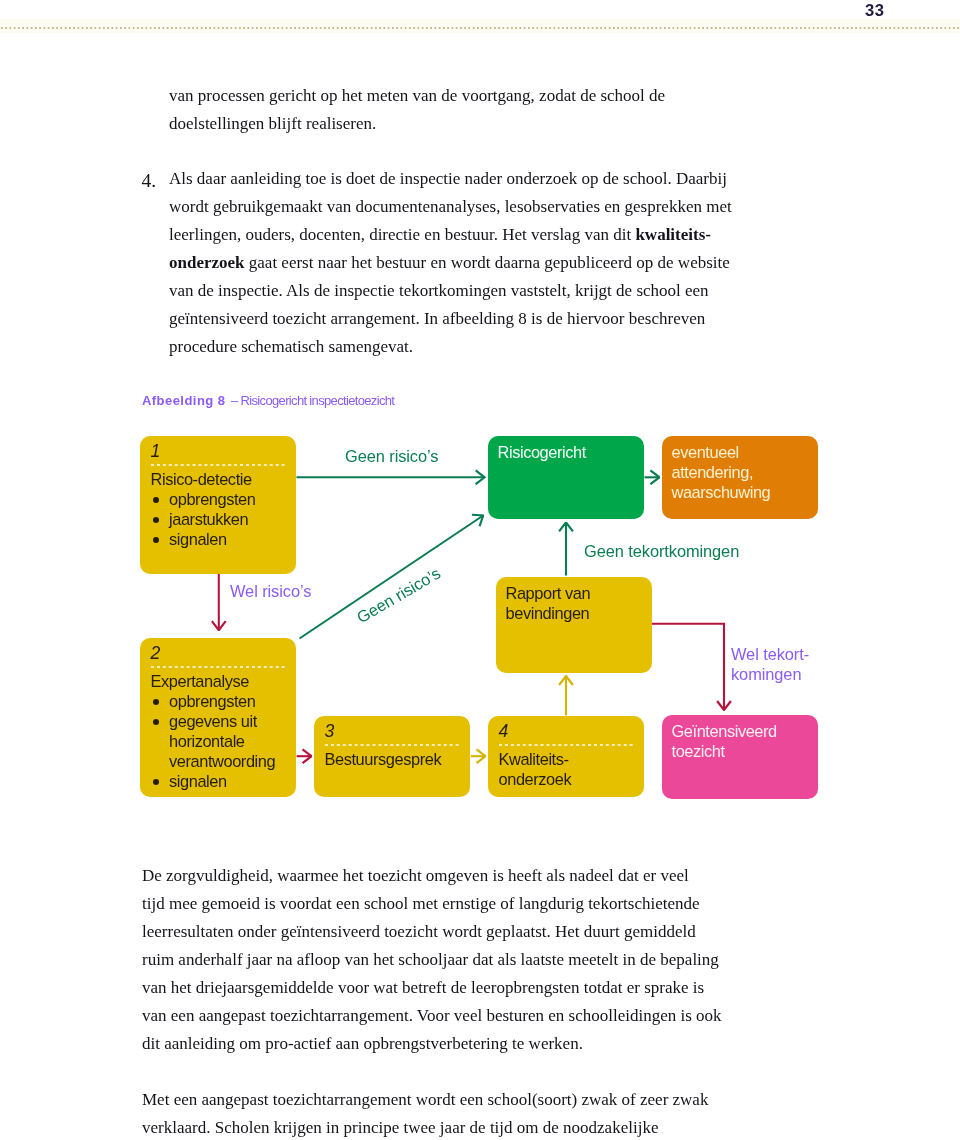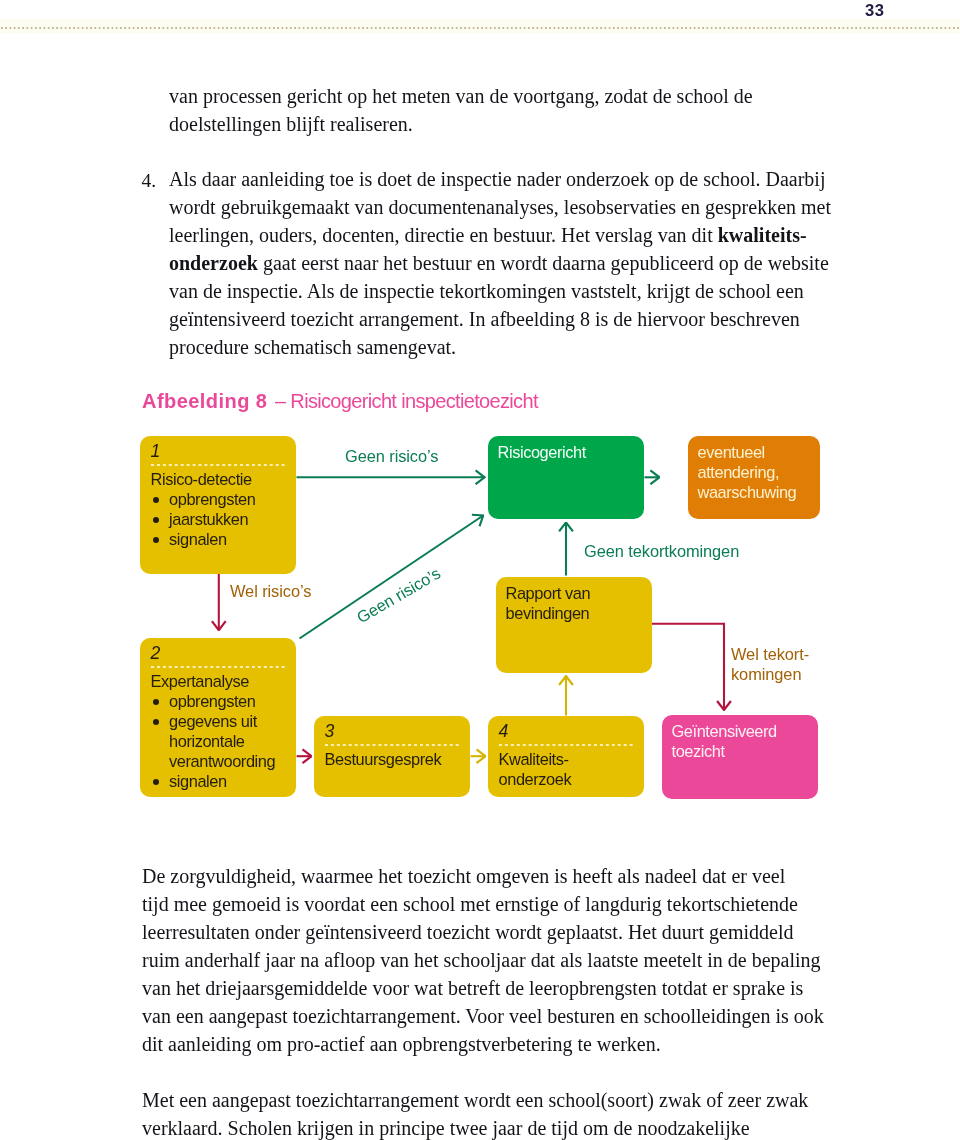--- a/index.html
+++ b/index.html
@@ -24,40 +24,40 @@
   }
   #header-rule::after {
     content:""; position:absolute; left:1px; top:8.4px; right:0; height:2px;
     background-image:linear-gradient(90deg, #c1b98f 0 1.7px, rgba(255,255,255,0) 1.7px 4.25px);
     background-size:4.25px 1.6px; background-repeat:repeat-x;
   }
 
   
   .bodytext {
     position:absolute; font-family:"Liberation Serif", serif;
-    font-size:20px; line-height:28px; color:#15131a;
+    font-size:17px; line-height:28px; color:#15131a;
     white-space:nowrap;
   }
   .bodytext .ln { display:block; white-space:pre; }
   #para-top { left:169px; top:81.5px; }
   #list-item-4 { left:169px; top:164.5px; }
   #list-marker-4 {
     position:absolute; left:141.5px; top:166.5px;
     font-family:"Liberation Serif", serif; font-size:19.5px;
     line-height:28px; color:#15131a;
   }
   #para-bottom-1 { left:142px; top:861.5px; }
   #para-bottom-2 { left:142px; top:1085.5px; }
   .bodytext b { font-weight:bold; }
 
   
   #figure-caption {
     position:absolute; left:142px; top:391px;
-    font-family:"Liberation Sans", sans-serif; font-size:20px;
-    color:#ec4899; white-space:nowrap; line-height:20px;
+    font-family:"Liberation Sans", sans-serif; font-size:13px;
+    color:#8b5cf6; white-space:nowrap; line-height:20px;
   }
   #figure-caption .b { font-weight:bold; letter-spacing:0.45px; }
   #figure-caption .r { font-weight:normal; letter-spacing:-0.66px; margin-left:2px; }
 
   
   #diagram { position:absolute; left:0; top:0; width:960px; height:1140px; }
   #diagram-svg { position:absolute; left:0; top:0; }
   .box {
     position:absolute; border-radius:10px; box-sizing:border-box;
     font-family:"Liberation Sans", sans-serif; font-size:16.4px;
@@ -80,21 +80,21 @@
   .greenbox  { background:#00A64A; color:#f4fff8; }
   .orangebox { background:#E07D05; color:#fdf2cf; }
   .redbox    { background:#ec4899; color:#fff0f2; }
 
   .edgelabel {
     position:absolute; font-family:"Liberation Sans", sans-serif;
     font-size:16.4px; line-height:20.4px; white-space:nowrap;
     letter-spacing:-0.08px;
   }
   .lbl-green { color:#0a7d52; }
-  .lbl-red   { color:#a16207; }
+  .lbl-red   { color:#8b5cf6; }
 </style>
 </head>
 <body>
 
 <div class="page">
 
   <div id="page-number">33</div>
   <div id="header-rule"></div>
 
   <div class="bodytext" id="para-top">
@@ -189,21 +189,21 @@
     </div>
 
     <div class="box yellowbox" style="left:488px; top:576.5px; width:156px; height:96px; padding:6.5px 9px 6px 9.5px;margin-left:8px;">
       <div class="ttl"><span>Rapport van</span><br><span>bevindingen</span></div>
     </div>
 
     <div class="box greenbox" style="left:488px; top:436px; width:156px; height:83px; padding:6px 9px 6px 9.5px;">
       <div class="ttl">Risicogericht</div>
     </div>
 
-    <div class="box orangebox" style="left:688px; top:436px; width:132px; height:83px; padding:6px 9px 6px 9.5px;">
+    <div class="box orangebox" style="left:662px; top:436px; width:156px; height:83px; padding:6px 9px 6px 9.5px;">
       <div class="ttl"><span>eventueel</span><br><span>attendering,</span><br><span>waarschuwing</span></div>
     </div>
 
     <div class="box redbox" style="left:662px; top:714.5px; width:156px; height:84px; padding:6.5px 9px 6px 9.5px;">
       <div class="ttl"><span>Geïntensiveerd</span><br><span>toezicht</span></div>
     </div>
 
     <div class="edgelabel lbl-green" style="left:345px; top:446px;">Geen risico’s</div>
     <div class="edgelabel lbl-red" style="left:230px; top:581px;">Wel risico’s</div>
     <div class="edgelabel lbl-green" style="left:353px; top:610px; transform:rotate(-30.3deg); transform-origin:0 0;">Geen risico’s</div>

